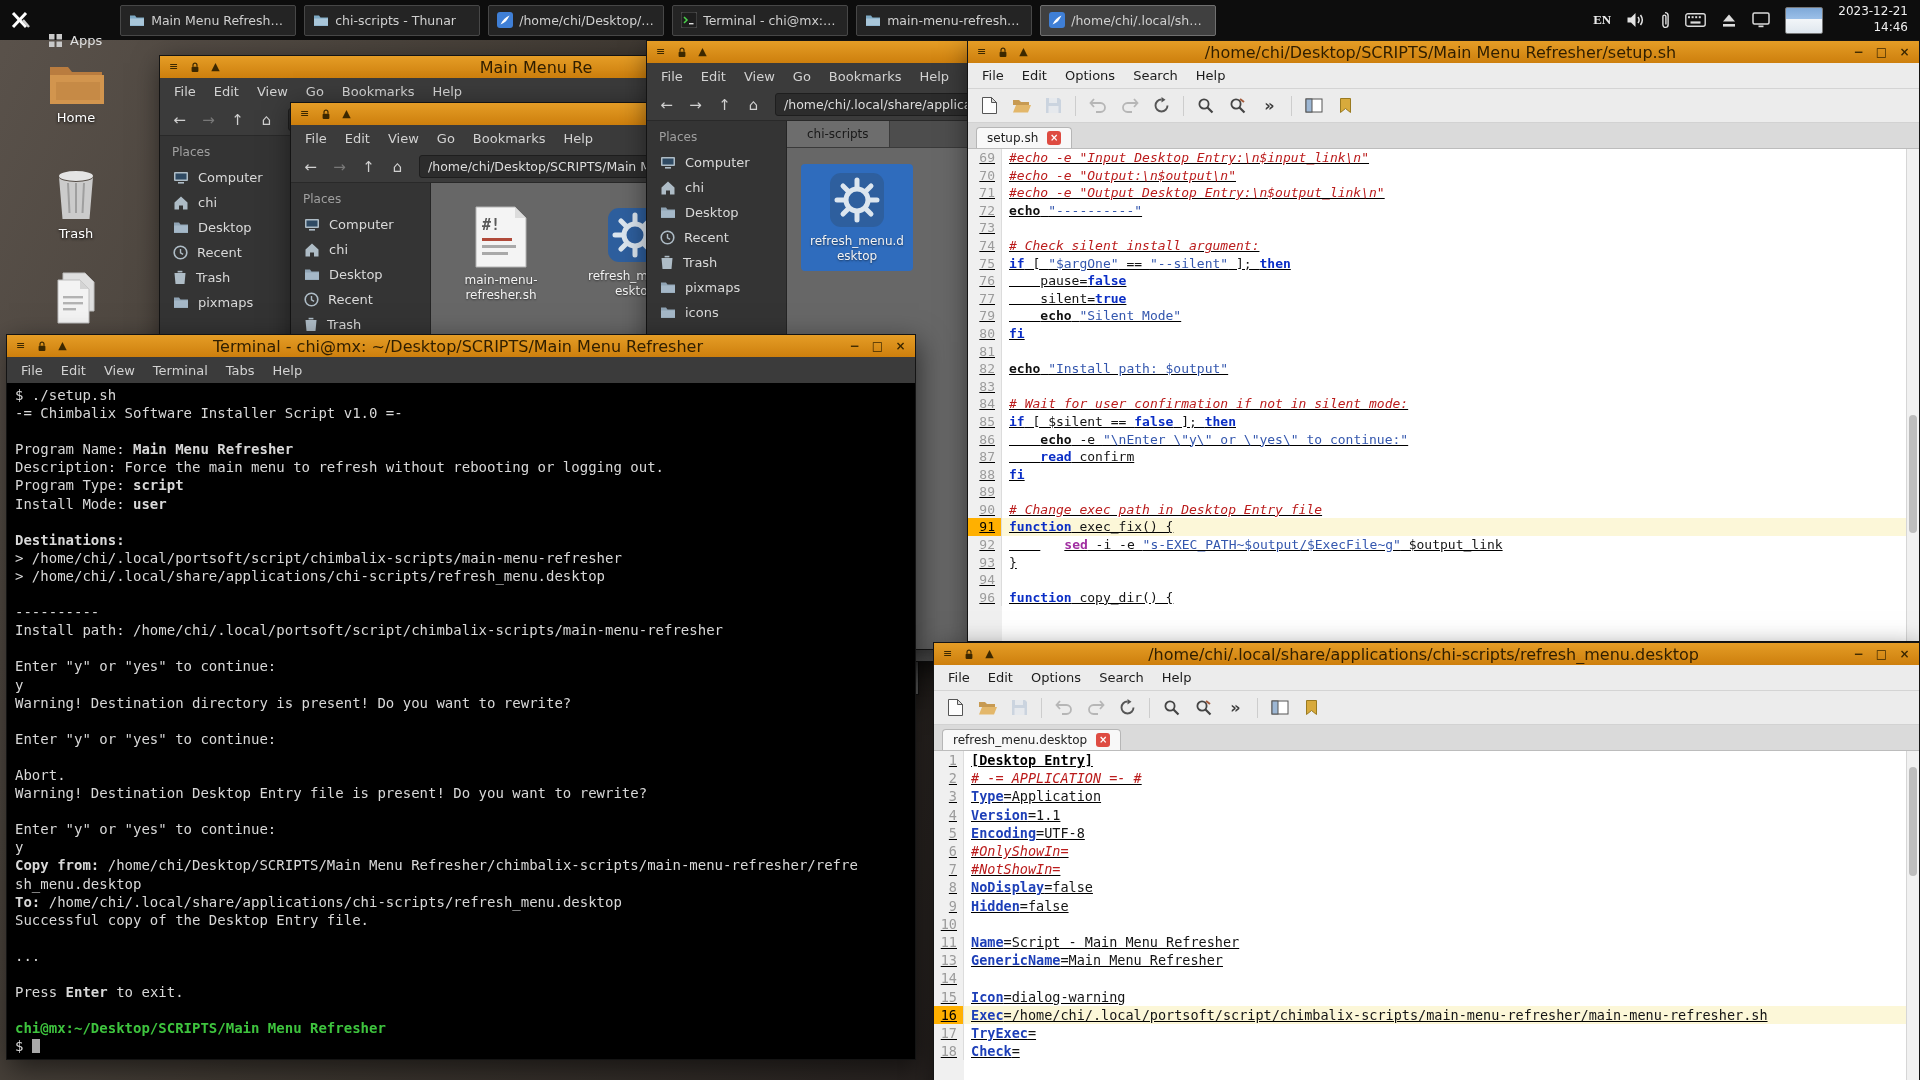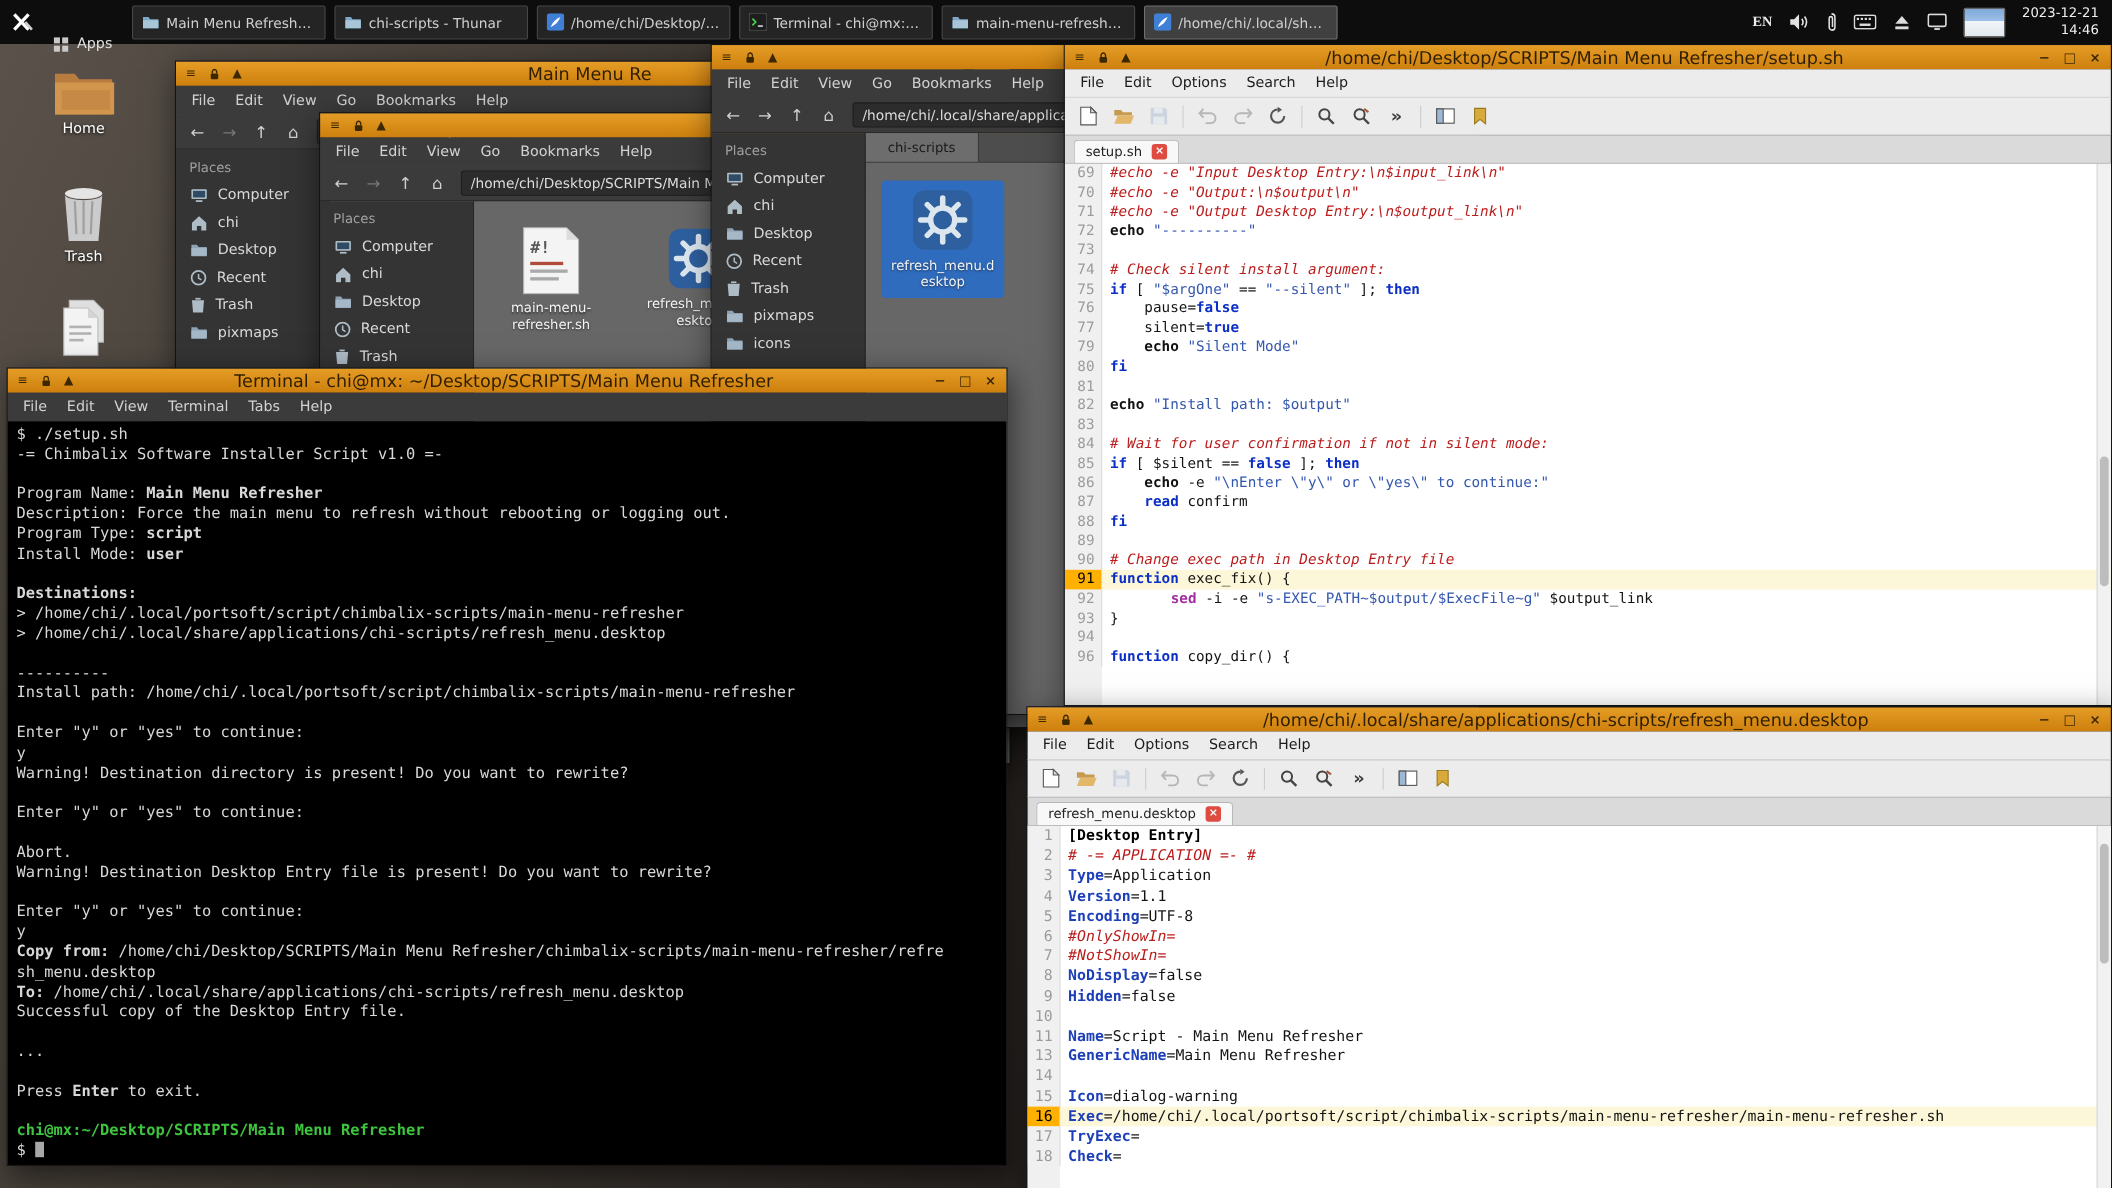--- a/index.html
+++ b/index.html
@@ -67,21 +67,21 @@
   
   .fptoolbar{height:34px;flex:0 0 34px;background:#ececec;border-bottom:1px solid #d2d2d2;display:flex;align-items:center;gap:11px;padding:0 11px;}
   .fpico{width:21px;height:21px;display:inline-flex;align-items:center;justify-content:center;color:#3c3c3c;font-size:16px;font-weight:700;}
   .fpico.dis{opacity:.35;}
   .fpsep{width:1px;height:20px;background:#cdcdcd;}
   .fptabbar{height:26px;flex:0 0 26px;background:#dadada;border-bottom:1px solid #bcbcbc;display:flex;align-items:flex-end;padding:2px 8px 0;}
   .fptab{background:#f8f8f8;border:1px solid #b6b6b6;border-bottom:none;border-radius:4px 4px 0 0;font-size:12px;color:#222;display:flex;align-items:center;gap:9px;padding:3px 10px;}
   .tabclose{width:14px;height:14px;background:#de4b41;border-radius:3px;color:#fff;font-size:10px;line-height:14px;text-align:center;font-weight:700;}
   .edbody{flex:1;display:flex;overflow:hidden;position:relative;background:#fff;font-family:"DejaVu Sans Mono","Liberation Mono",monospace;}
   .codearea{flex:1;overflow:hidden;background:linear-gradient(to right,#f0f0f0 0,#f0f0f0 var(--gw,30px),#fff var(--gw,30px));}
-  .crow{display:flex;}
+  .crow{display:flex;text-decoration:underline;}
   #editor1 .crow{font-size:13px;line-height:17.6px;}
   #editor2 .crow{font-size:13.5px;line-height:18.2px;}
   .ln{flex:0 0 30px;text-align:right;padding-right:6px;background:#f0f0f0;color:#9b9b9b;border-right:1px solid #dcdcdc;}
   #editor1 .ln{flex-basis:34px;}
   .crow.cur .ln{background:#ffb000;color:#000000;}
   .crow.cur .cd{background:#fcf7d8;}
   .cd{flex:1;padding-left:7px;white-space:pre;color:#141414;}
   .cm{color:#bb1c1c;font-style:italic;}
   .kw{color:#0a2ec6;font-weight:700;}
   .st{color:#3457ae;}

